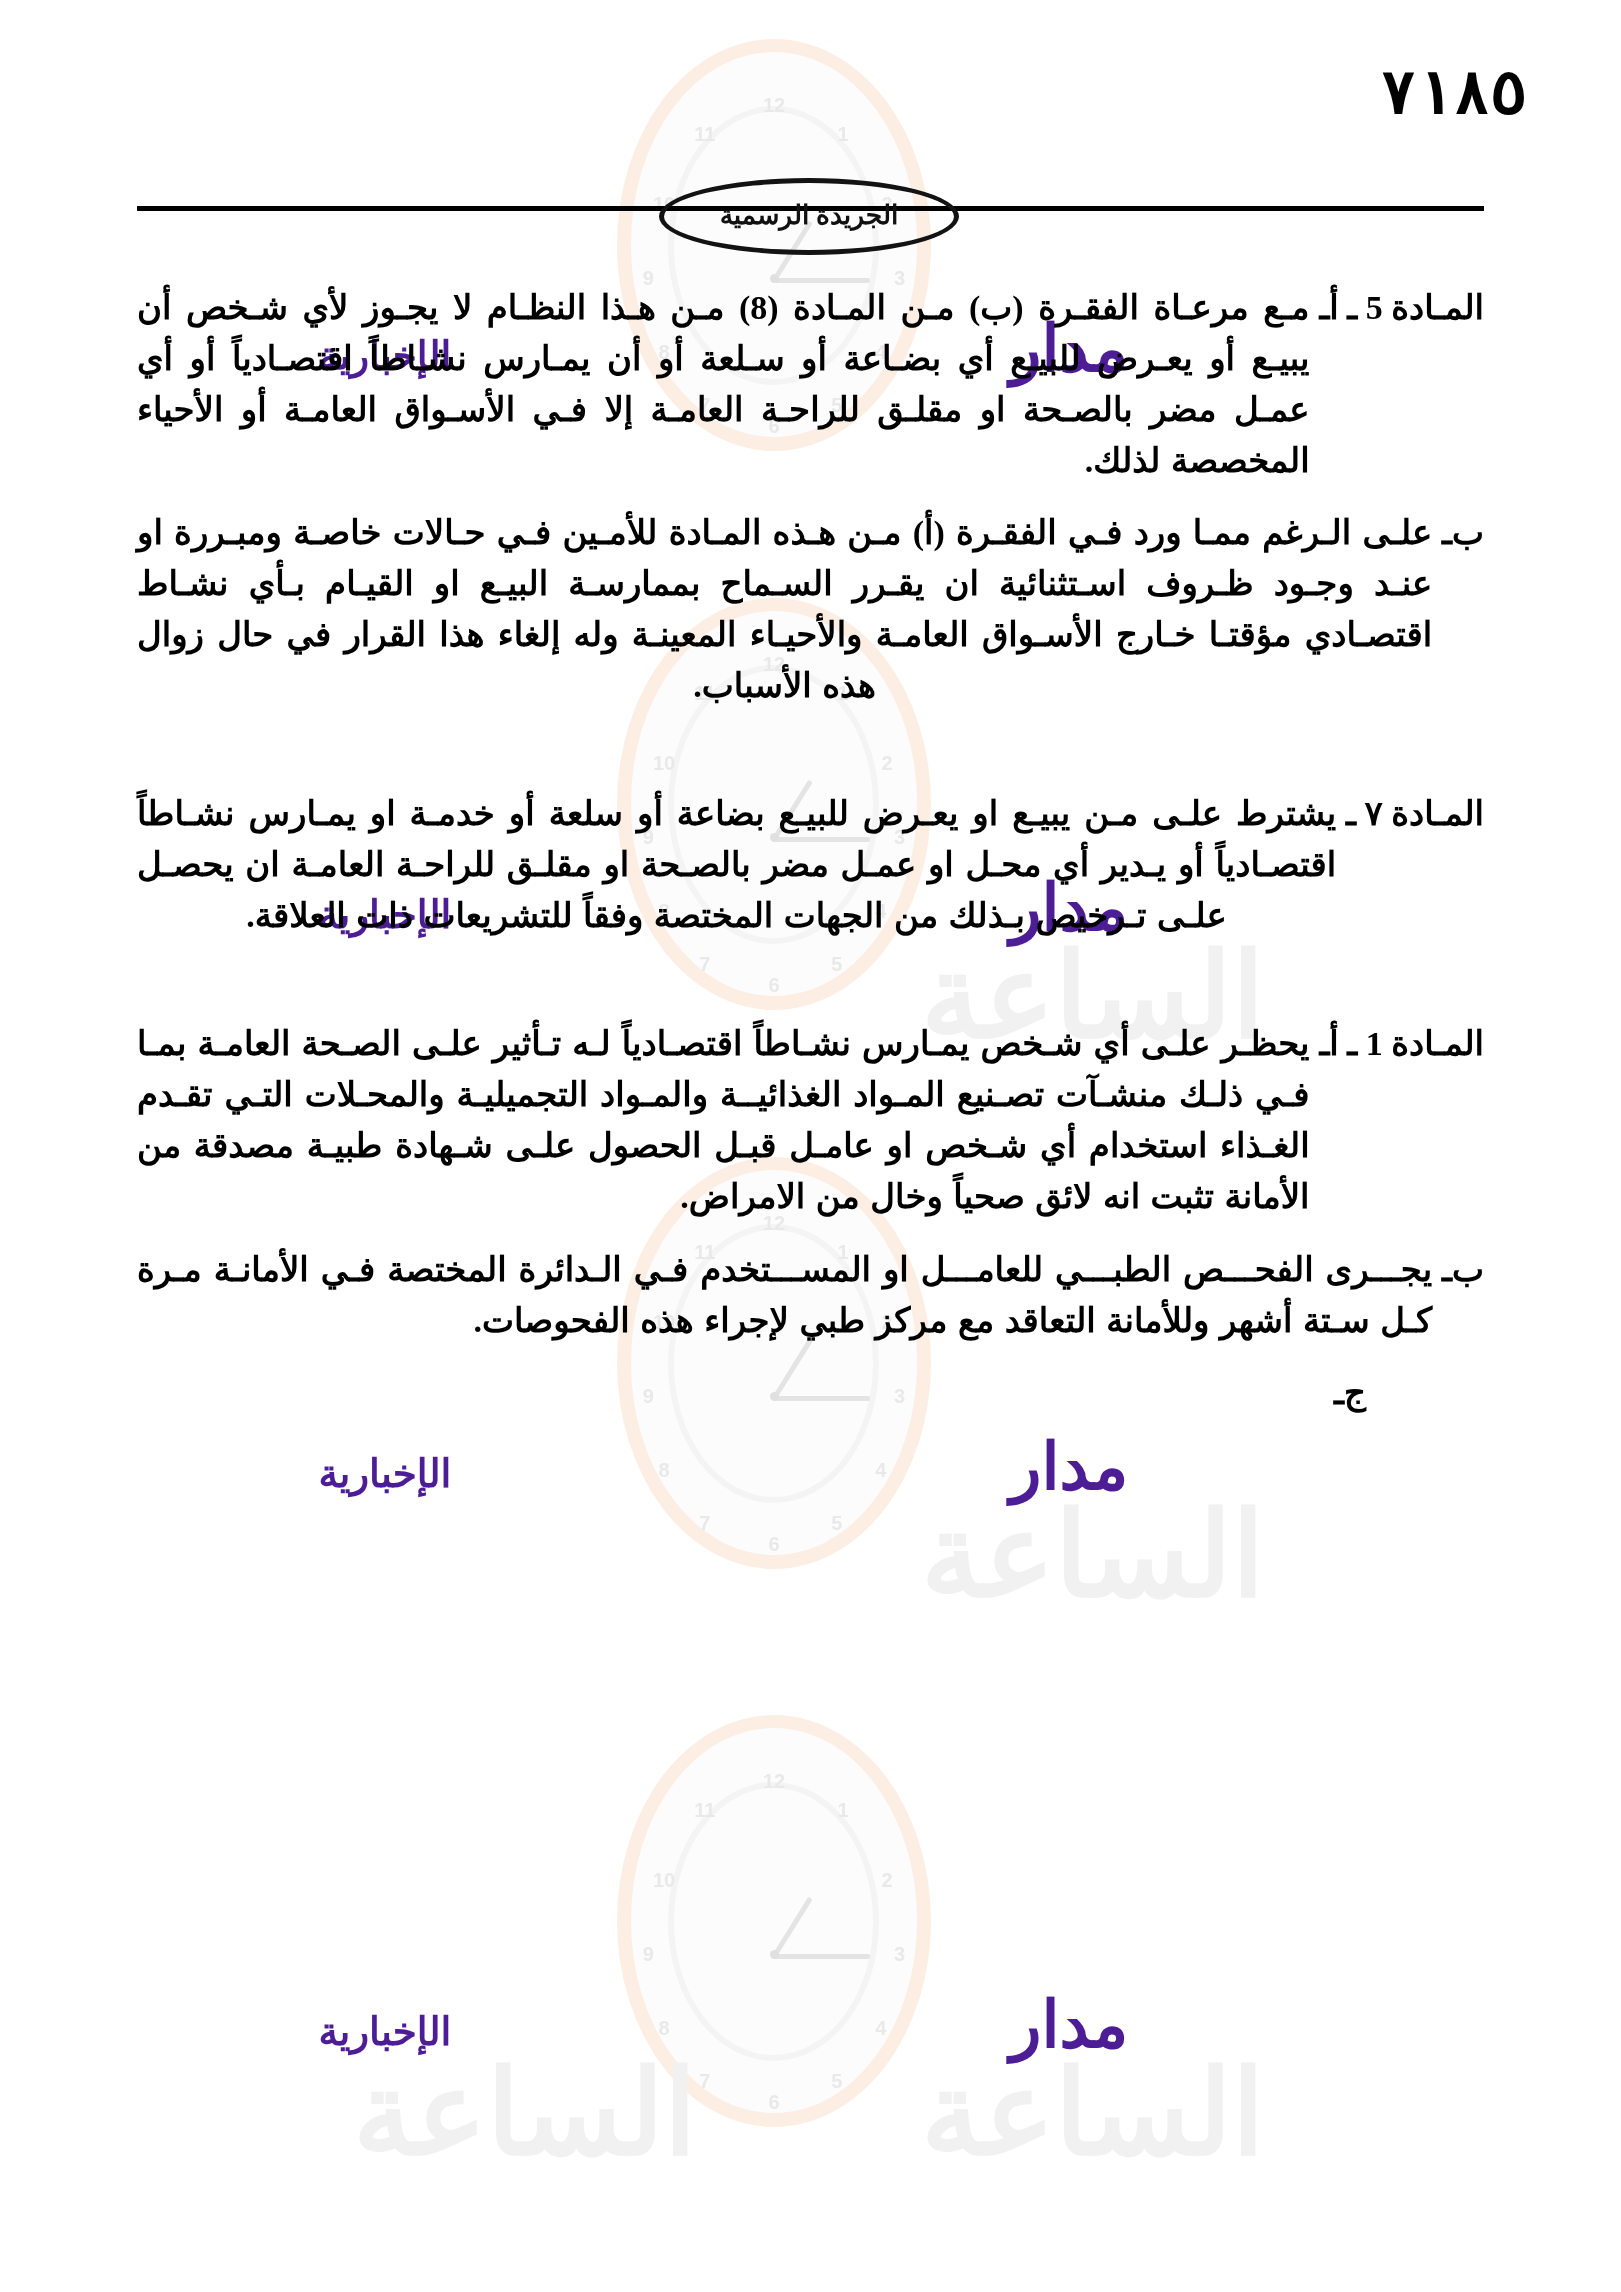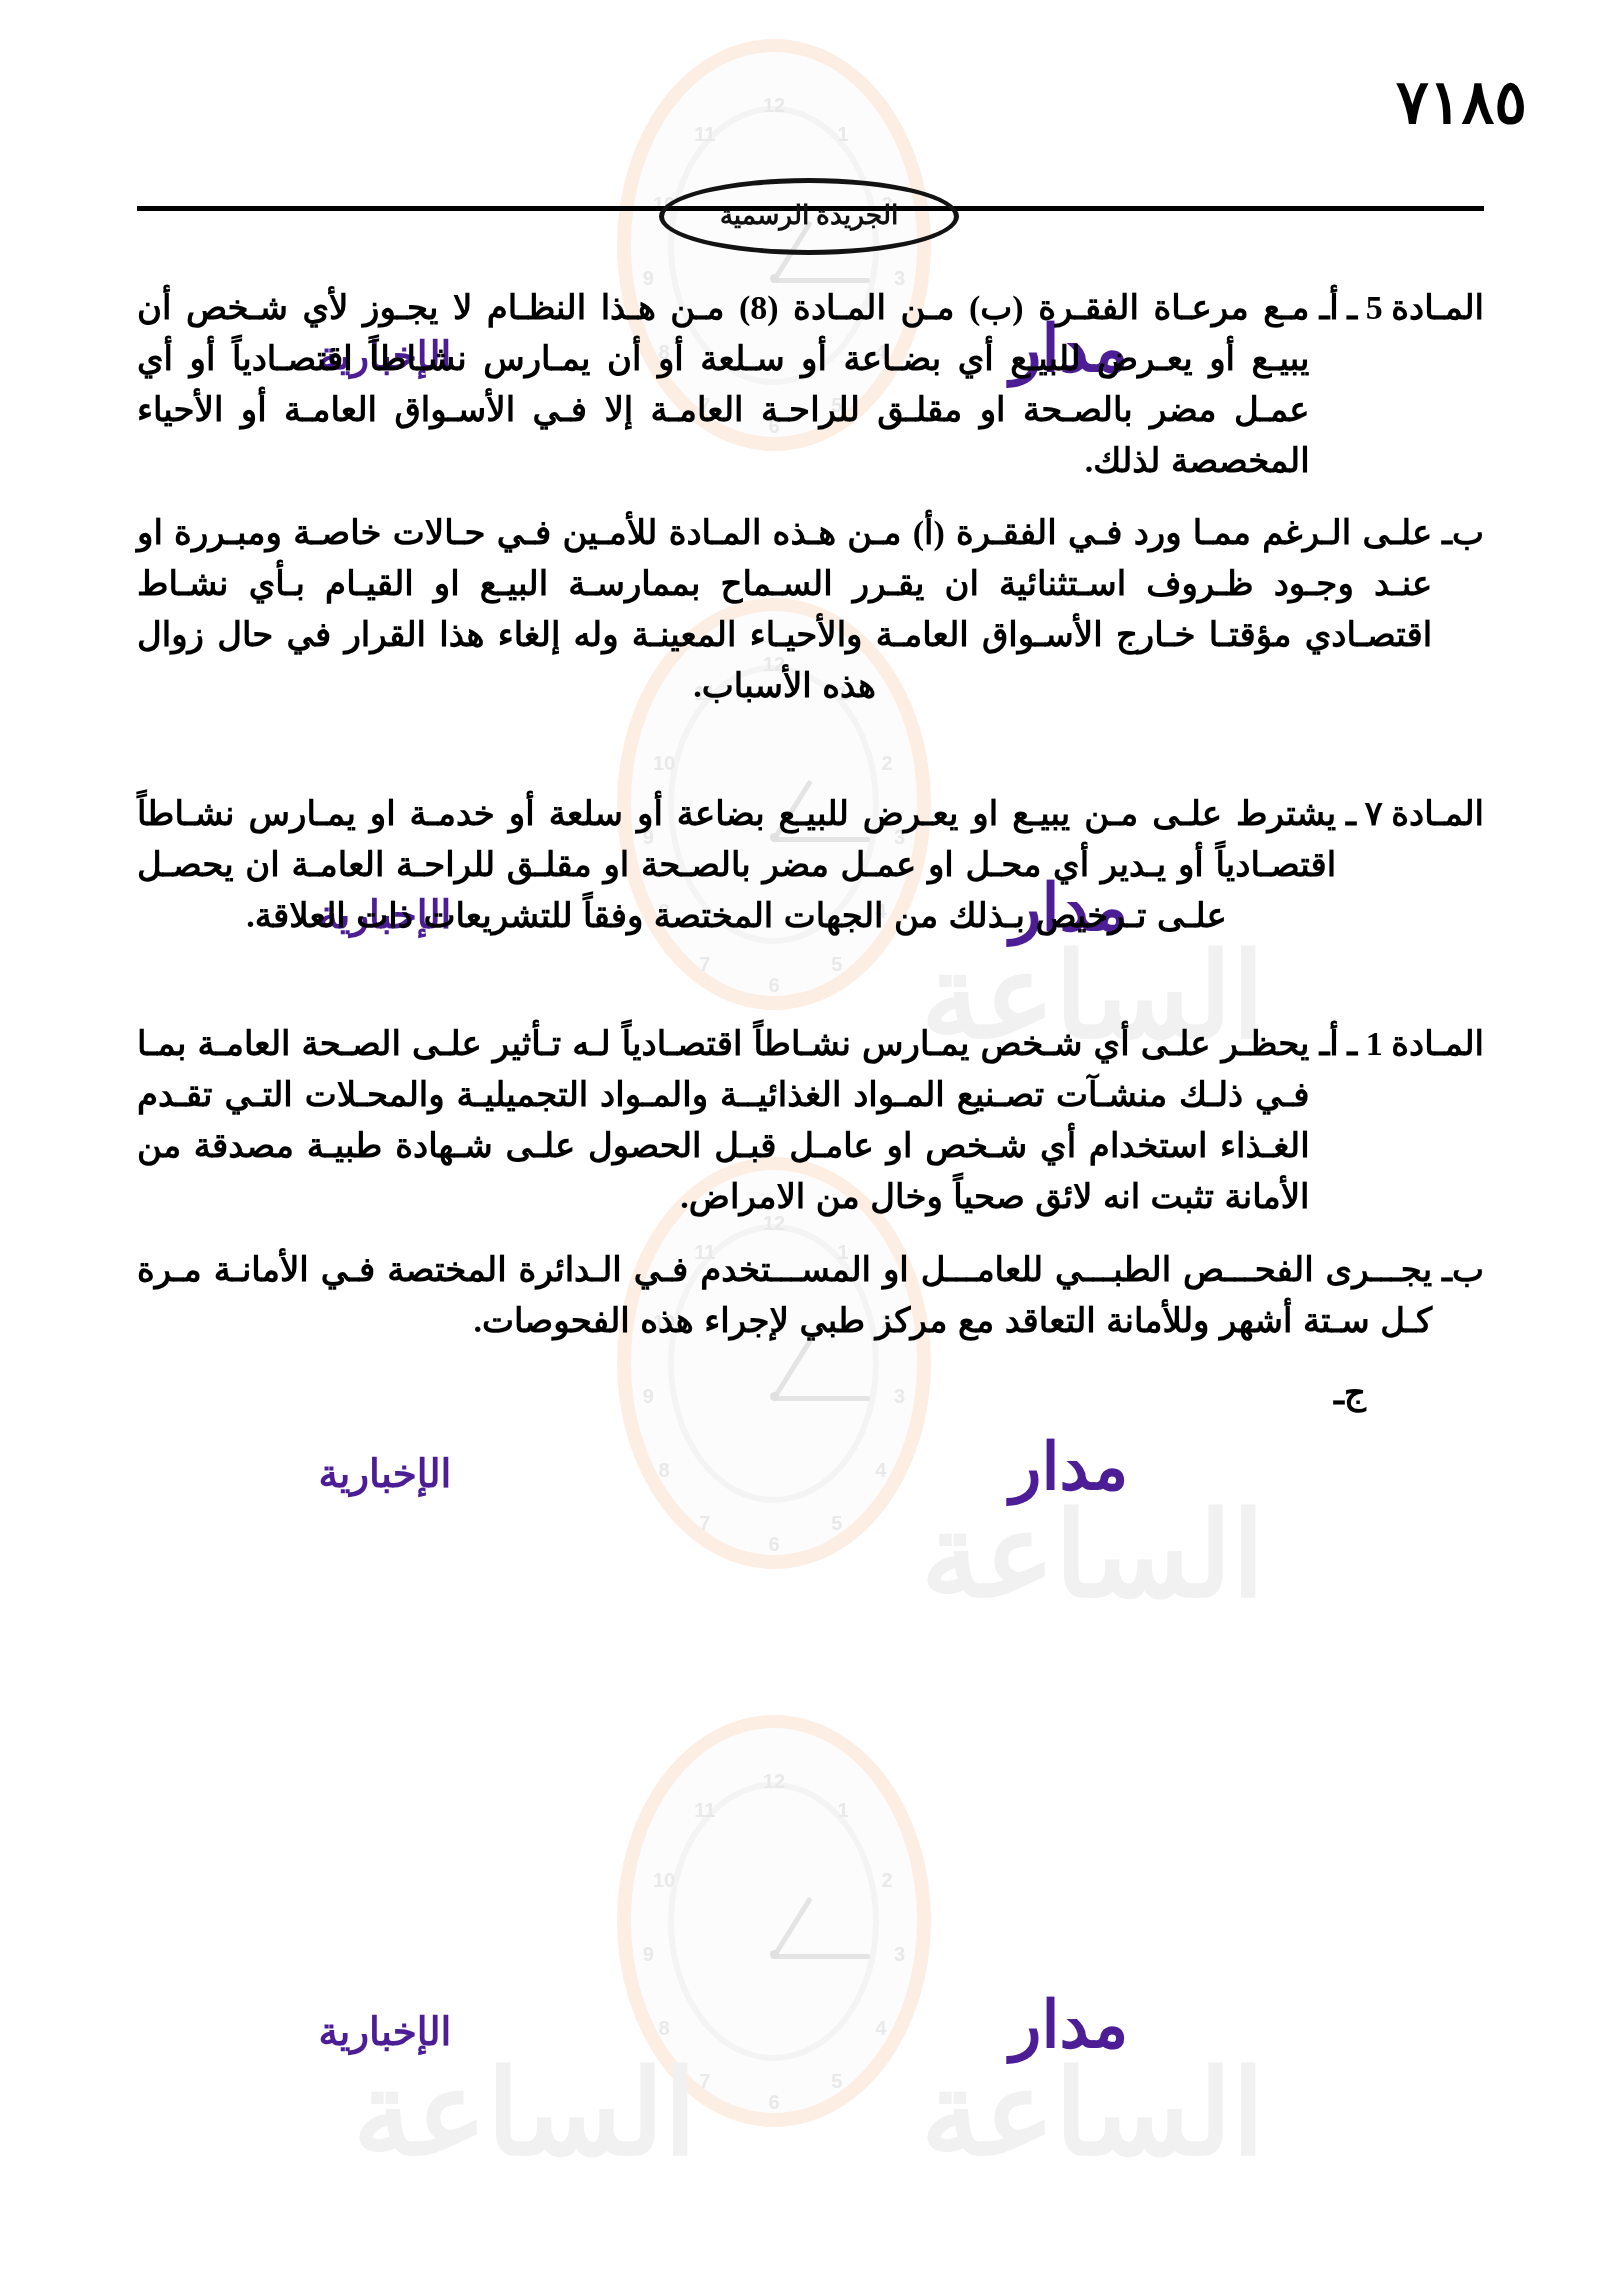--- a/index.html
+++ b/index.html
@@ -115,27 +115,26 @@
     z-index: 2;
     width: 1621px;
     height: 2293px;
     box-sizing: border-box;
   }
 
   .page-number {
     position: absolute;
     top: 57px;
     right: 94px;
-    font-family: Liberation Sans, sans-serif;
+    font-family: Liberation Mono, monospace;
     font-size: 61px;
     font-weight: bold;
     letter-spacing: 2px;
     color: #000;
     direction: rtl;
-    margin-top: 9px;
   }
 
   .header-rule {
     position: absolute;
     top: 206px;
     left: 137px;
     right: 137px;
     height: 0;
     border-top: 5.9px solid #000;
   }

